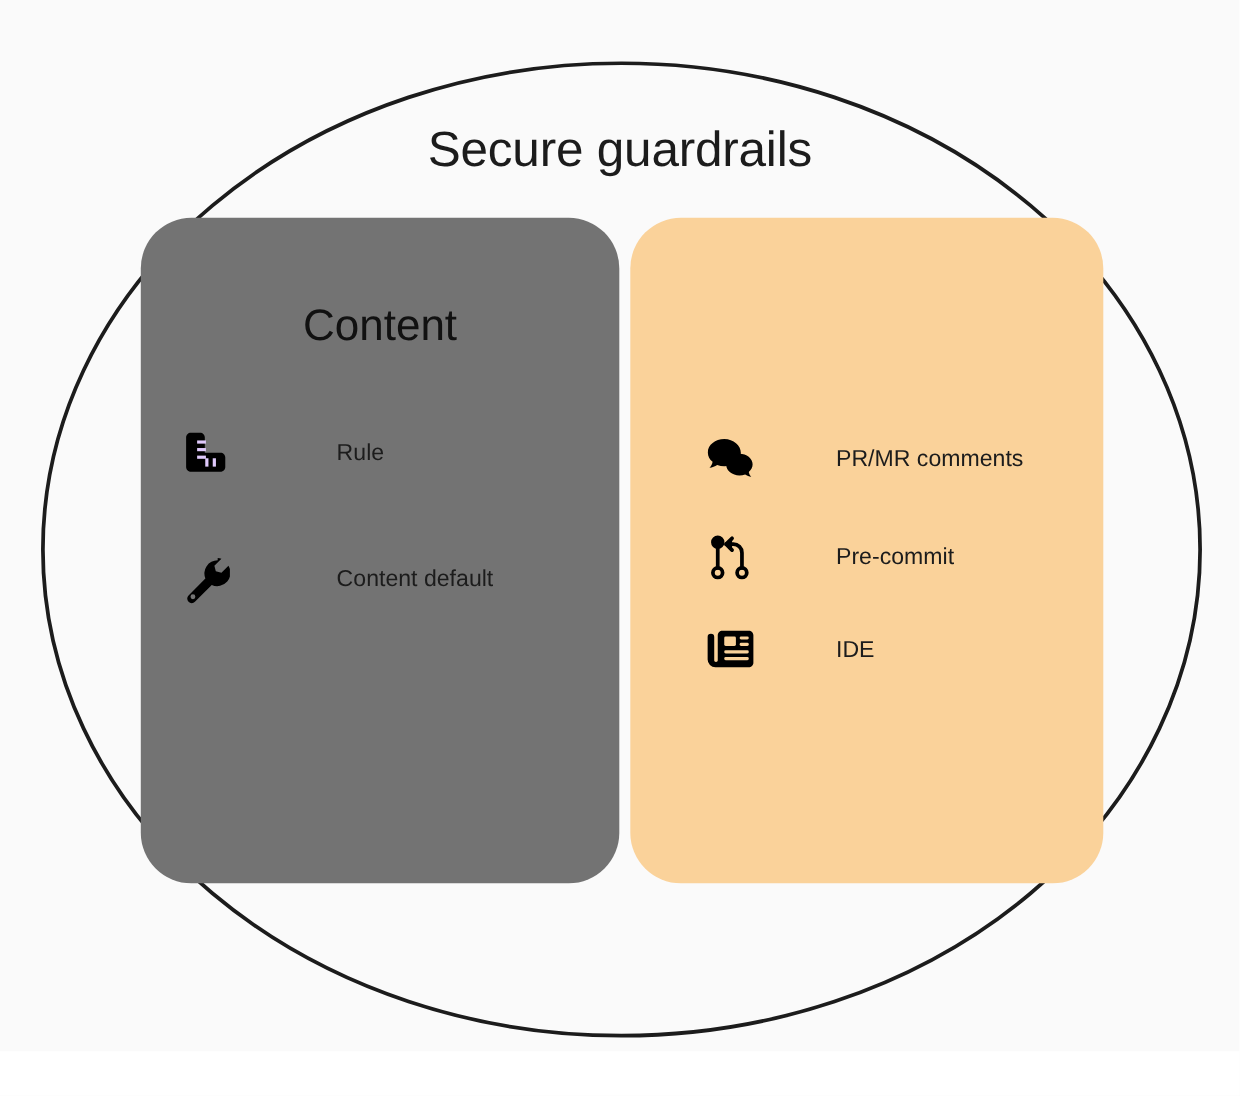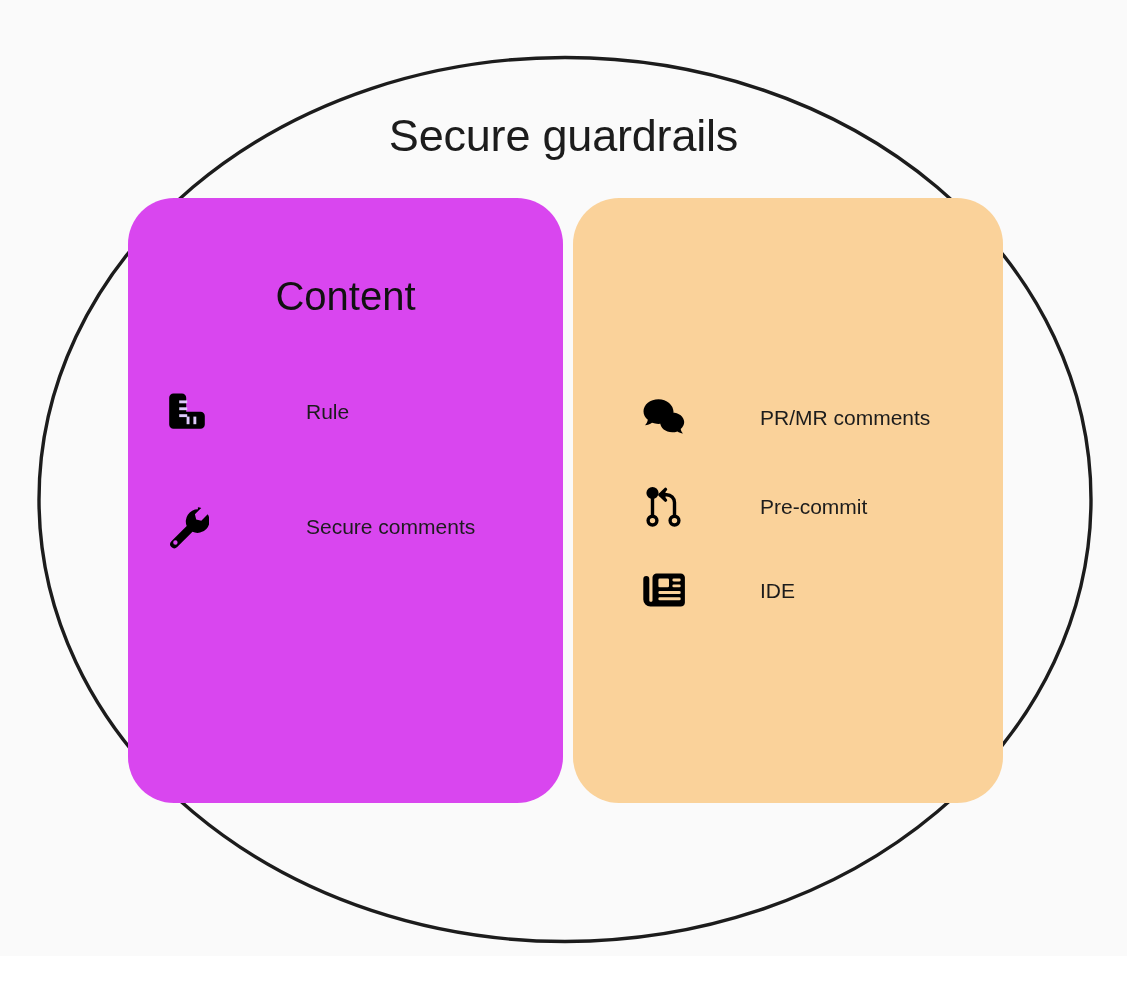--- a/index.html
+++ b/index.html
@@ -46,21 +46,21 @@
   .card {
     position: absolute;
     top: 198px;
     height: 605px;
     border-radius: 46px;
     box-sizing: border-box;
   }
   .card-content {
     left: 128px;
     width: 435px;
-    background: #d946ef;
+    background: #737373;
   }
   .card-interface {
     left: 573px;
     width: 430px;
     background: #fad29a;
   }
 
   .card-title {
     position: absolute;
     top: 78px;
@@ -147,21 +147,21 @@
         <span class="item-label">Rule</span>
       </div>
 
 
       <div class="item">
         <span class="item-icon">
           <svg width="44" height="44" viewBox="0 0 44 44" fill="currentColor">
             <path d="M32.9 4.3a12.1 12.1 0 0 0-11.2 16.7L6.4 36.3a4.1 4.1 0 0 0 5.8 5.8l15.3-15.3A12.1 12.1 0 0 0 42.7 9.3l-6.4 6.4-5.1-1.3-1.3-5.1 6.4-6.4a12 12 0 0 0-3.4-.6zM10.4 35.3a2.2 2.2 0 1 1 0 4.4 2.2 2.2 0 0 1 0-4.4z"></path>
           </svg>
         </span>
-        <span class="item-label">Secure comments</span>
+        <span class="item-label">Content default</span>
       </div>
 
     </div>
   </div>
 
   <div class="card card-interface">
     <div class="items">
 
       <div class="item">
         <span class="item-icon">

